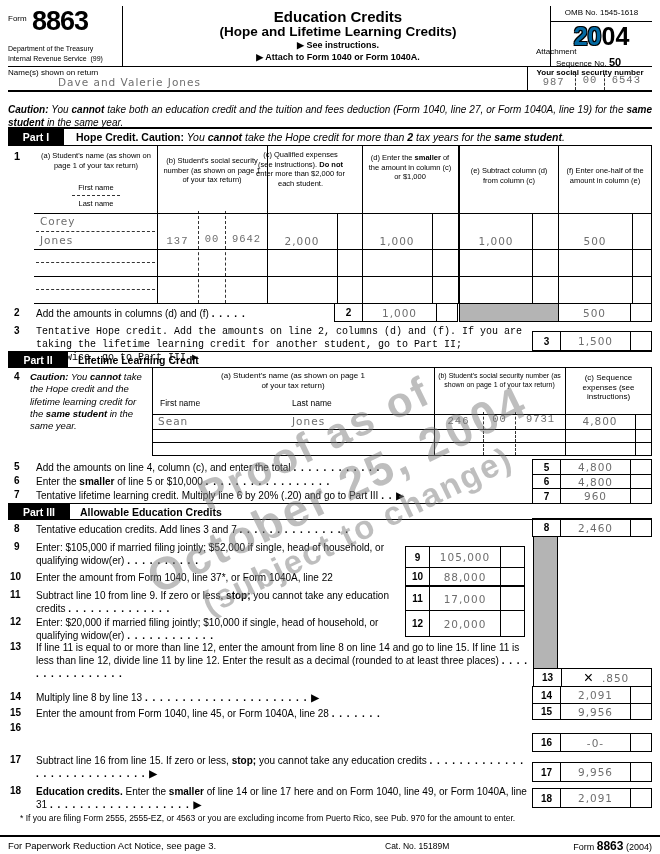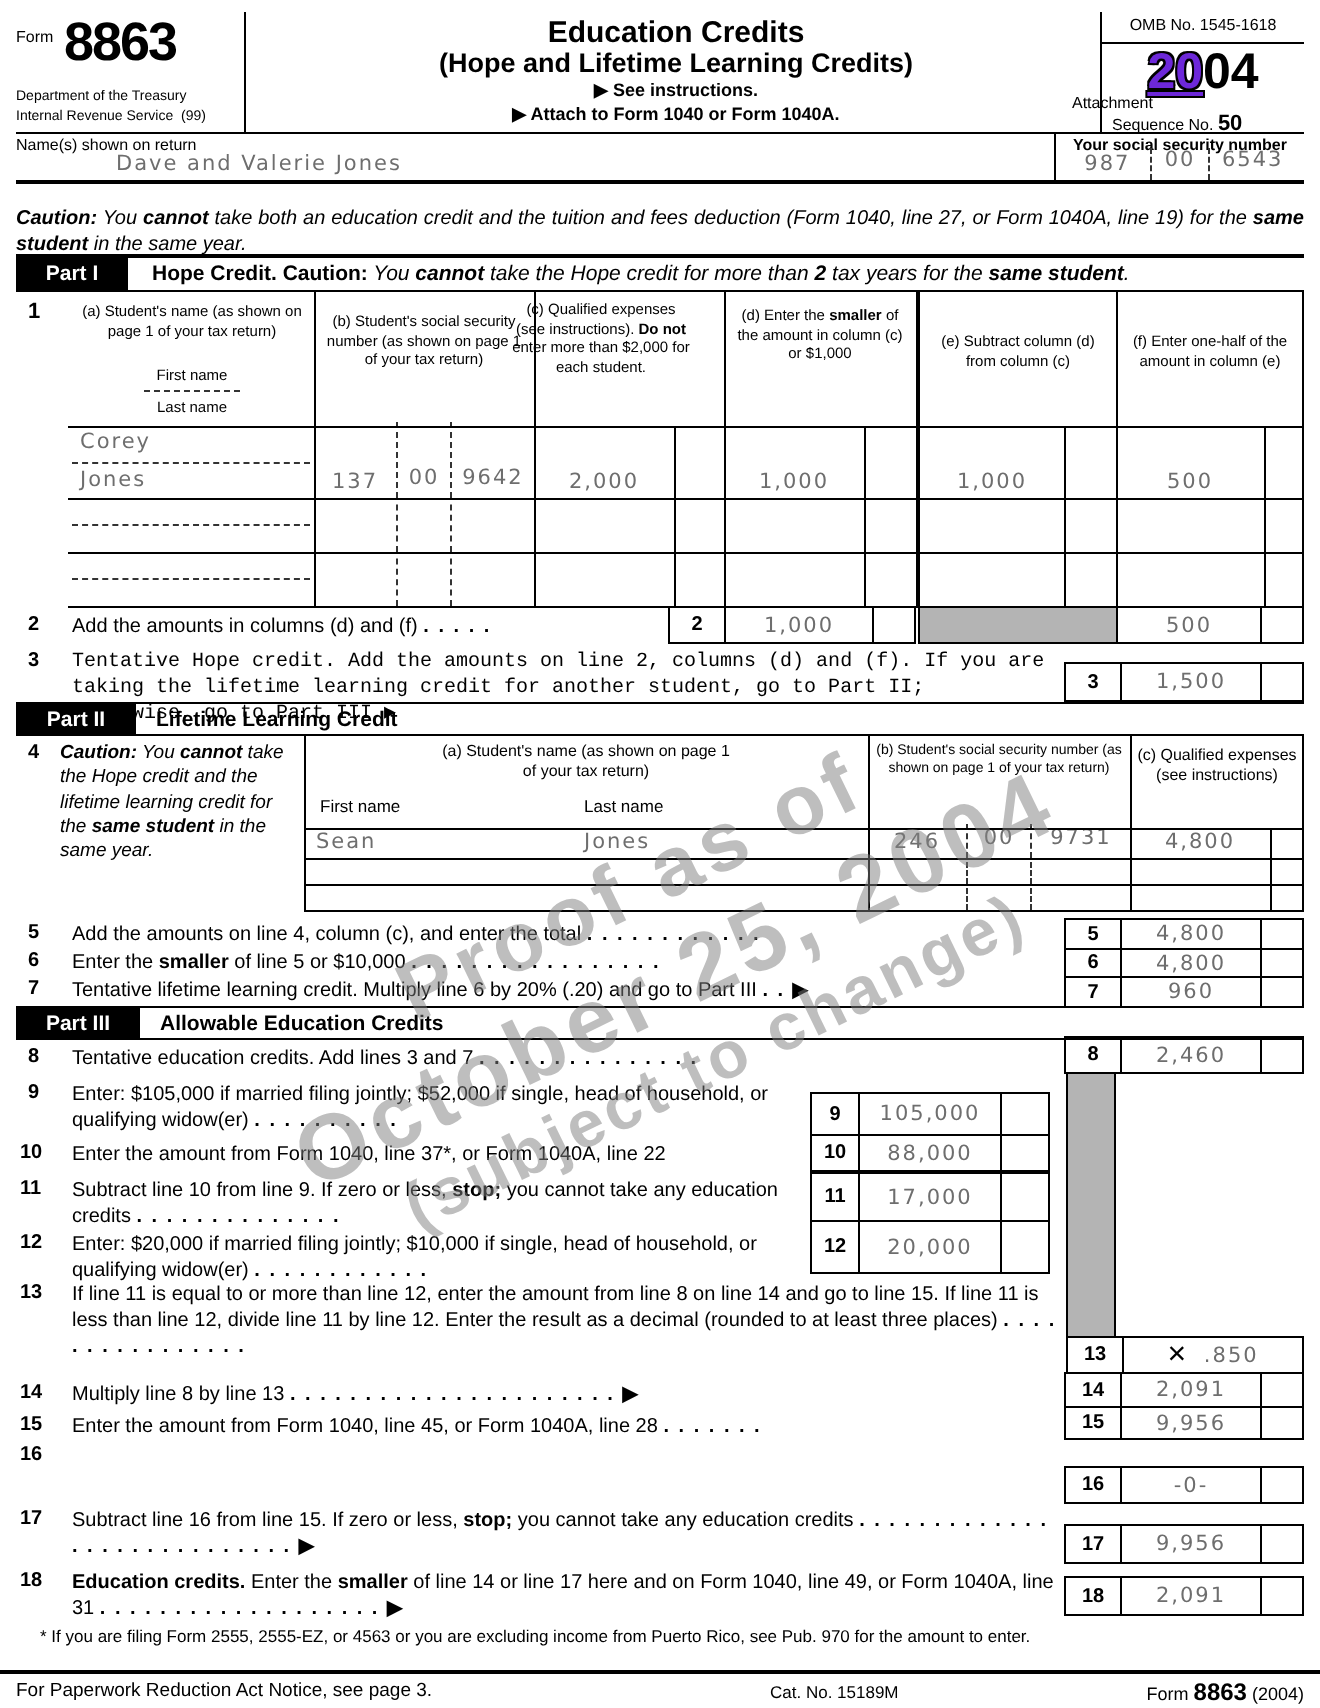--- a/index.html
+++ b/index.html
@@ -19,31 +19,31 @@
   .hthick{position:absolute;height:2px;background:#000;}
   .hdash{position:absolute;height:0;border-top:1.5px dashed #333;}
   .chip{position:absolute;box-sizing:border-box;background:#000;color:#fff;font-weight:bold;font-size:10.5px;text-align:center;padding-top:2px;}
   .bandtxt{position:absolute;font-size:10.5px;}
   .amtrow{position:absolute;box-sizing:border-box;display:flex;border:1px solid #000;align-items:stretch;}
   .amtrow .n{width:27px;border-right:1px solid #000;font-weight:bold;font-size:10px;text-align:center;display:flex;align-items:center;justify-content:center;}
   .amtrow .v{flex:1;display:flex;align-items:center;justify-content:center;}
   .amtrow .ct{width:20px;border-left:1px solid #000;}
   .thickb{border-bottom:2px solid #000;}
   .shade{background:#b4b4b4;}
-  .ssn3{position:absolute;box-sizing:border-box;display:flex;align-items:flex-end;}
+  .ssn3{position:absolute;box-sizing:border-box;display:flex;align-items:flex-end;font-family:Liberation Mono, monospace;}
   .ssn3 span{display:block;text-align:center;padding-bottom:2px;}
   .ssn3 .s1{width:38%;}
   .ssn3 .s2{width:24%;border-left:1.5px dashed #333;height:100%;display:flex;align-items:flex-end;justify-content:center;}
   .ssn3 .s3{width:38%;border-left:1.5px dashed #333;height:100%;display:flex;align-items:flex-end;justify-content:center;}
   .dots{letter-spacing:1px;font-weight:bold;}
   .watermark{position:absolute;left:25px;top:415px;width:620px;transform:rotate(-26deg);text-align:center;color:rgba(125,125,125,0.5);font-weight:bold;pointer-events:none;z-index:40;}
   .wm1{font-size:42px;letter-spacing:3px;}
   .wm2{font-size:46px;letter-spacing:3px;}
   .wm3{font-size:33px;letter-spacing:2px;}
-  .outline20{color:#6d28d9;text-shadow:-1px -1px 0 #000,1px -1px 0 #000,-1px 1px 0 #000,1px 1px 0 #000;text-decoration:underline;}
+  .outline20{color:#0369a1;text-shadow:-1px -1px 0 #000,1px -1px 0 #000,-1px 1px 0 #000,1px 1px 0 #000;}
 </style>
 </head>
 <body>
 
 <div class="page">
 
   <div class="abs" style="left:8px;top:14px;font-size:8px;">Form</div>
   <div class="abs b" style="left:32px;top:6px;font-size:27px;letter-spacing:-1px;">8863</div>
   <div class="abs xs" style="left:8px;top:44px;">Department of the Treasury</div>
   <div class="abs xs" style="left:8px;top:54px;">
@@ -183,21 +183,21 @@
   <div class="abs b" style="left:14px;top:371px;font-size:10px;">4</div>
   <div class="abs i" style="left:30px;top:371px;width:120px;font-size:9.5px;line-height:12.3px;">
     <span class="b">Caution:</span><span><span> You </span><b>cannot</b><span> take the Hope credit and the lifetime learning credit for the </span><b>same student</b><span> in the same year.</span></span>
   </div>
 
   <div class="abs sm c" style="left:152px;top:371px;width:282px;font-size:8px;">(a) Student's name (as shown on page 1</div>
   <div class="abs sm c" style="left:152px;top:381px;width:282px;font-size:8px;">of your tax return)</div>
   <div class="abs" style="left:160px;top:398px;font-size:8.5px;">First name</div>
   <div class="abs" style="left:292px;top:398px;font-size:8.5px;">Last name</div>
   <div class="abs xs c" style="left:436px;top:371px;width:127px;">(b) Student's social security number (as shown on page 1 of your tax return)</div>
-  <div class="abs sm c" style="left:567px;top:373px;width:83px;font-size:8px;">(c) Qualified expenses (see instructions)</div>
+  <div class="abs sm c" style="left:567px;top:373px;width:83px;font-size:8px;">(c) Sequence expenses (see instructions)</div>
 
   <div class="abs hw" style="left:158px;top:415px;">Sean</div>
   <div class="abs hw" style="left:292px;top:415px;">Jones</div>
   <div class="ssn3 hw" style="left:434px;top:414px;width:131px;height:15px;">
     <span class="s1">246</span>
       <span class="s2">
         <span>00</span>
       </span>
       <span class="s3">
         <span>9731</span>

